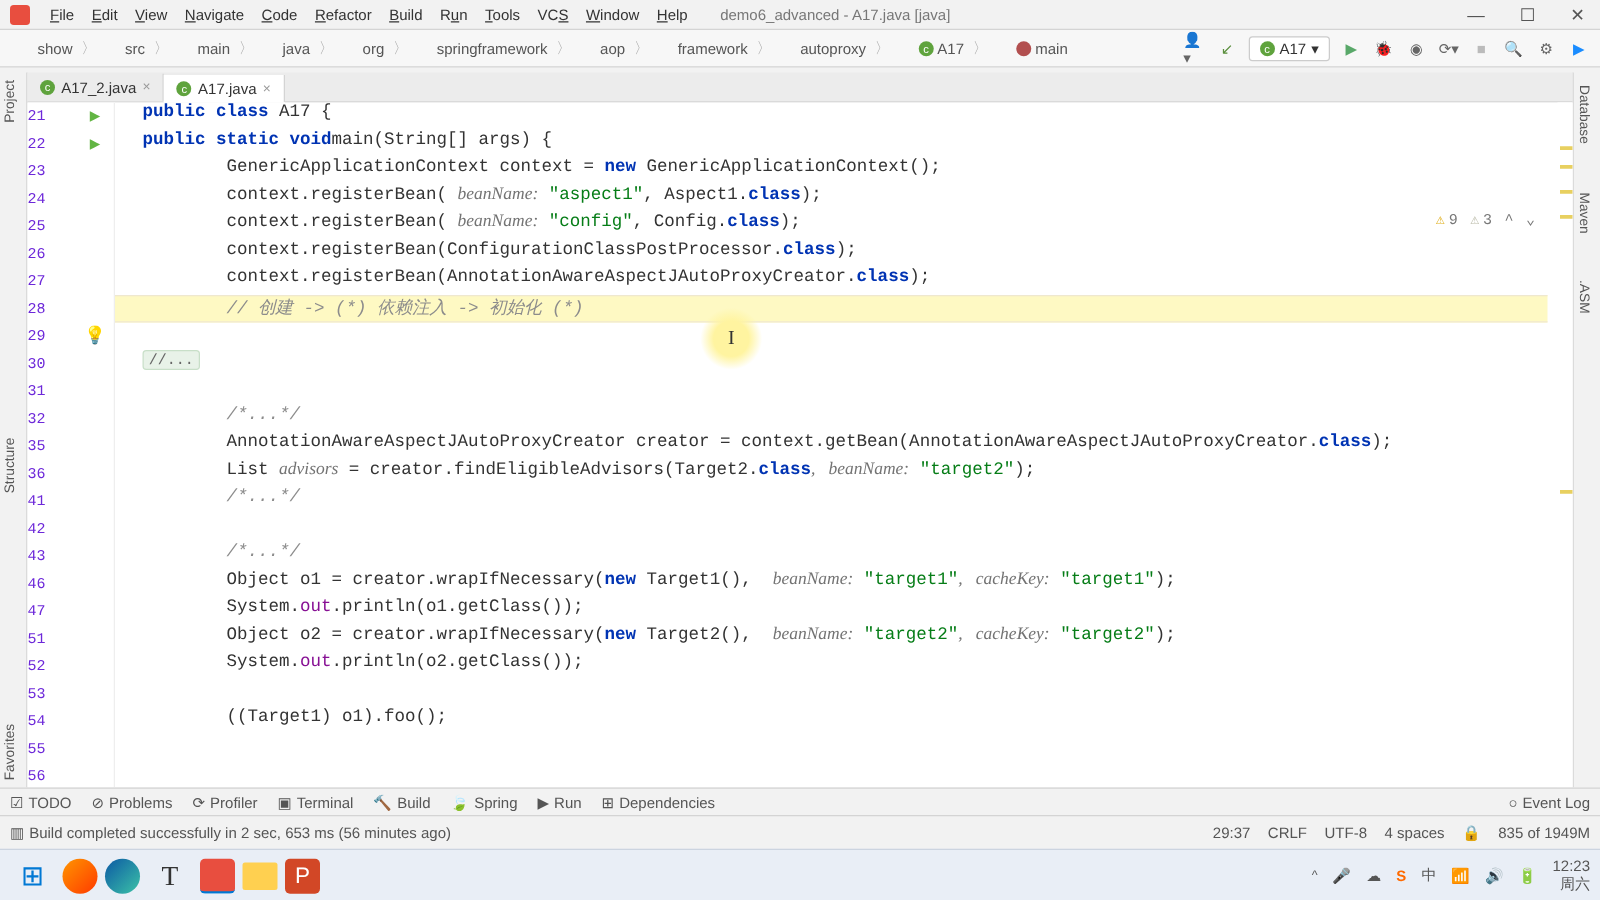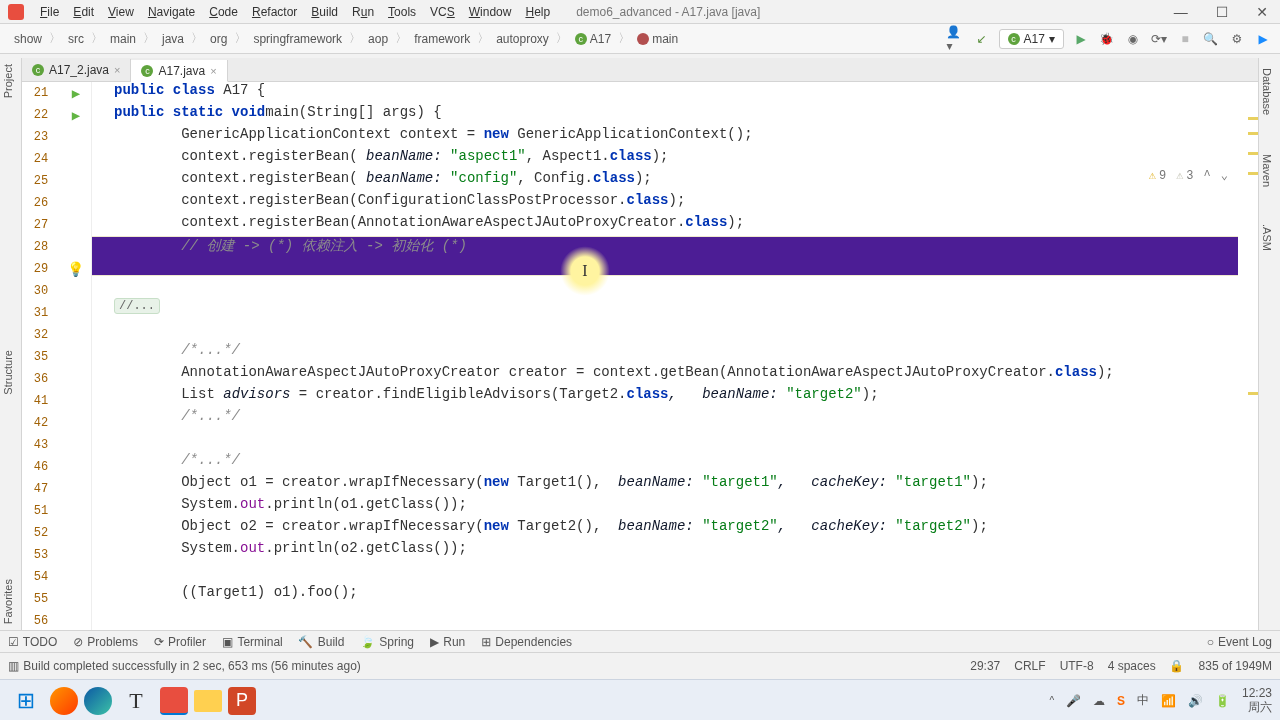--- a/index.html
+++ b/index.html
@@ -10,21 +10,21 @@
 .app-icon { width: 16px; height: 16px; background: #e84e3f; border-radius: 3px; margin-right: 10px; }
 .menu { display: flex; gap: 2px; }
 .menu-item { padding: 2px 6px; cursor: pointer; }
 .menu-item u { text-decoration: underline; }
 .title-text { margin-left: 20px; color: #777; font-size: 12px; }
 .win-controls { margin-left: auto; display: flex; gap: 20px; font-size: 14px; color: #555; }
 .win-btn { cursor: pointer; padding: 0 4px; }
 
 
 .navbar { height: 30px; background: #f7f7f7; display: flex; align-items: center; padding: 0 8px; border-bottom: 1px solid #d4d4d4; font-size: 12px; }
-.crumb { padding: 2px 6px; color: #555; cursor: pointer; }
+.crumb { padding: 2px 6px; color: #555; cursor: pointer; margin-left: 16px; }
 .crumb-sep { color: #aaa; padding: 0 1px; }
 .crumb-class { display: inline-flex; align-items: center; gap: 3px; }
 .class-badge { width: 12px; height: 12px; border-radius: 50%; background: #5fa33d; color: white; font-size: 9px; display: inline-flex; align-items: center; justify-content: center; }
 .method-badge { width: 12px; height: 12px; border-radius: 50%; background: #b24f4f; display: inline-flex; }
 .navbar-right { margin-left: auto; display: flex; align-items: center; gap: 8px; }
 .nav-icon { width: 18px; height: 18px; display: inline-flex; align-items: center; justify-content: center; cursor: pointer; color: #666; }
 .run-select { border: 1px solid #ccc; padding: 2px 8px; border-radius: 3px; background: #fff; display: inline-flex; align-items: center; gap: 4px; }
 
 
 .left-stripe { position: absolute; left: 0; top: 58px; bottom: 48px; width: 22px; background: #f2f2f2; border-right: 1px solid #d4d4d4; }
@@ -39,30 +39,30 @@
 
 .tabs { position: absolute; left: 22px; top: 58px; right: 22px; height: 24px; background: #ececec; display: flex; align-items: flex-end; border-bottom: 1px solid #d4d4d4; }
 .tab { height: 22px; padding: 0 10px; display: flex; align-items: center; gap: 5px; background: #ececec; border-right: 1px solid #d4d4d4; cursor: pointer; font-size: 12px; }
 .tab.active { background: #fff; border-bottom: 1px solid #fff; margin-bottom: -1px; }
 .tab-close { color: #999; font-size: 11px; cursor: pointer; }
 
 
 .editor { position: absolute; left: 22px; top: 82px; right: 22px; bottom: 48px; background: #fff; font-family: Consolas, "Courier New", monospace; font-size: 14px; overflow: hidden; }
 .gutter { position: absolute; left: 0; top: 0; width: 70px; bottom: 0; background: #fff; border-right: 1px solid #eee; }
 .gutter-line { height: 22px; display: flex; align-items: center; }
-.lineno { width: 44px; text-align: center; color: #a16207; padding-right: 6px; font-size: 12px; }
+.lineno { width: 44px; text-align: left; color: #6d28d9; padding-right: 6px; font-size: 12px; }
 .gutter-icon { width: 20px; display: inline-flex; justify-content: center; color: #62b543; }
 .bulb { color: #e0b020; }
 .code-area { position: absolute; left: 70px; right: 20px; top: 0; bottom: 0; }
 .code-line { height: 22px; display: flex; align-items: flex-start; white-space: pre; padding-left: 22px; }
-.code-line.hl { background: #4c1d95; border-top: 1px solid #efe8cf; border-bottom: 1px solid #efe8cf; height: 40px; }
+.code-line.hl { background: #fef9c3; border-top: 1px solid #efe8cf; border-bottom: 1px solid #efe8cf; height: 22px; }
 .kw { color: #0033b3; font-weight: bold; }
 .str { color: #067d17; }
 .cmt { color: #8c8c8c; font-style: italic; }
-.hint { color: #0f172a; font-style: italic; }
+.hint { color: #737373; font-style: italic; font-family: Liberation Serif, serif; }
 .fld { color: #871094; }
 .fold-block { background: #e8f2e8; border: 1px solid #c8dfc8; border-radius: 3px; padding: 0 4px; font-size: 12px; color: #666; display: inline-block; }
 
 
 .cursor-hl { position: absolute; width: 50px; height: 50px; border-radius: 50%; background: radial-gradient(circle, #fff4a0 40%, rgba(255,244,160,0) 70%); pointer-events: none; display: flex; align-items: center; justify-content: center; font-family: Consolas; font-size: 16px; color: #333; }
 
 
 .inspections { position: absolute; right: 30px; top: 86px; display: flex; gap: 10px; align-items: center; font-size: 12px; color: #777; }
 .insp-item { display: inline-flex; align-items: center; gap: 3px; }
 

